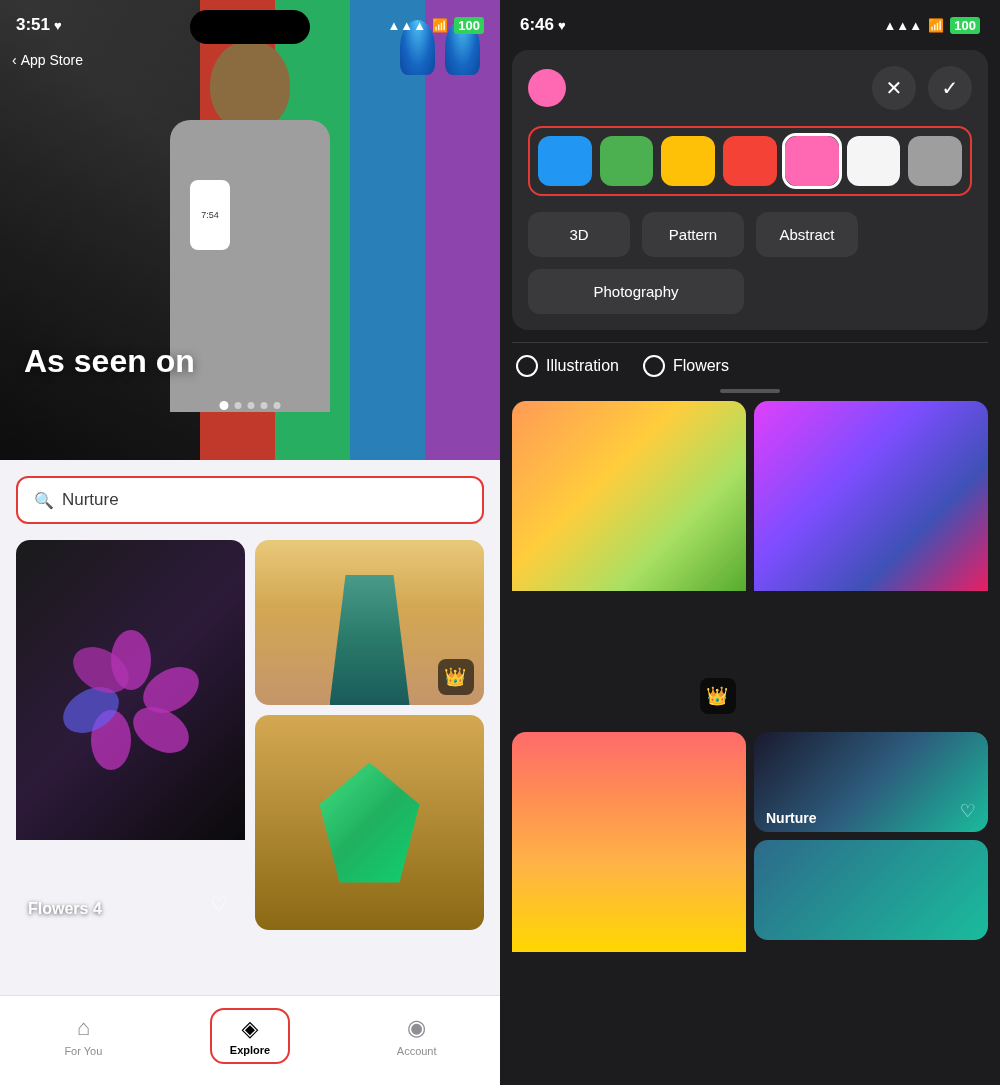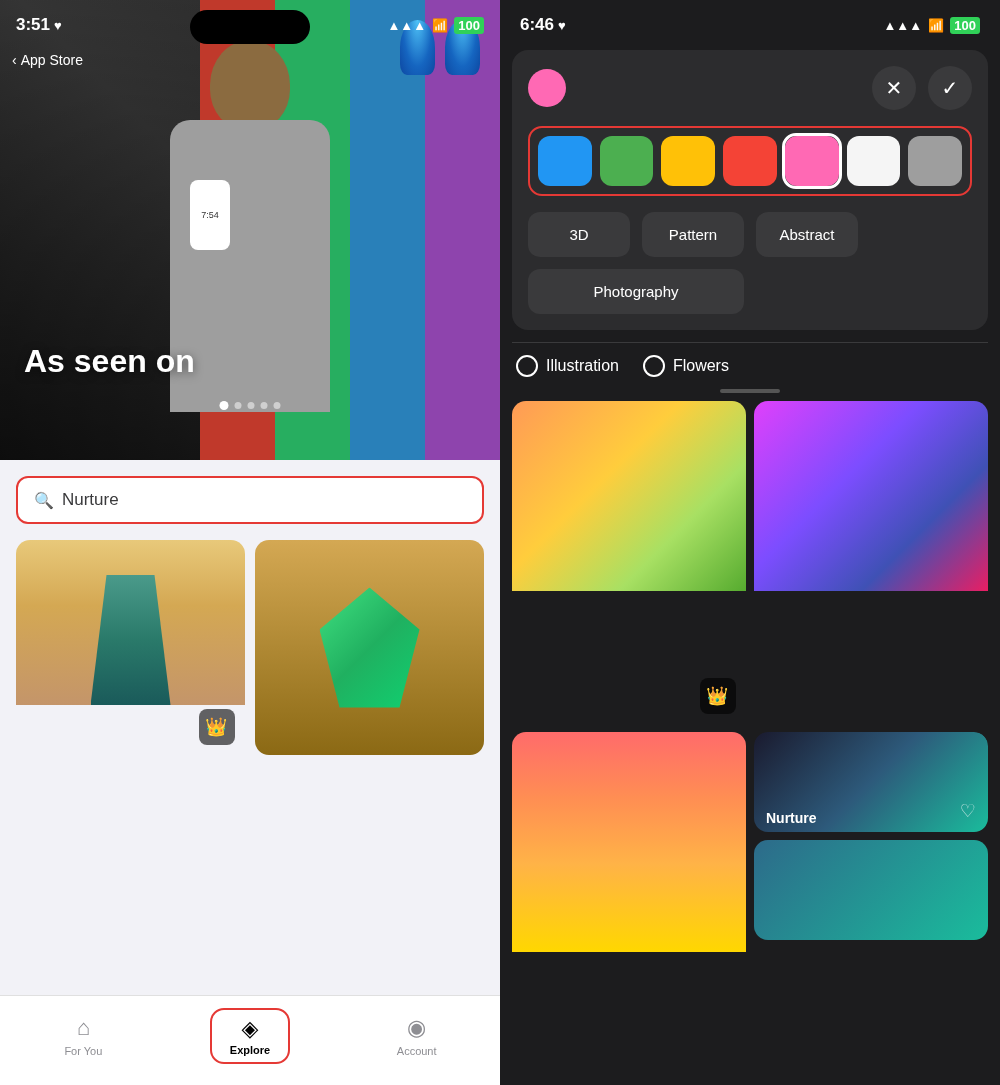--- a/index.html
+++ b/index.html
@@ -639,20 +639,36 @@
 
     <div class="search-bar-container">
       <div class="search-bar">
         <span class="search-icon-svg">🔍</span>
         <span class="search-text">Nurture</span>
       </div>
     </div>
 
     <div class="grid-container">
 
+      <div class="grid-item grid-item-tall">
+        <div class="thumb-flowers">
+          <div class="flower-decoration">
+            <div class="petal petal-1"></div>
+            <div class="petal petal-2"></div>
+            <div class="petal petal-3"></div>
+            <div class="petal petal-4"></div>
+            <div class="petal petal-5"></div>
+            <div class="petal petal-6"></div>
+          </div>
+        </div>
+        <div class="grid-label">Flowers 4</div>
+        <div class="grid-heart">
+          <span style="color:#fff;font-size:20px;">♡</span>
+        </div>
+      </div>
 
       <div class="grid-item">
         <div class="thumb-building">
           <div class="building-shape"></div>
         </div>
         <div class="grid-crown">👑</div>
       </div>
 
       <div class="grid-item">
         <div class="thumb-crystal">

